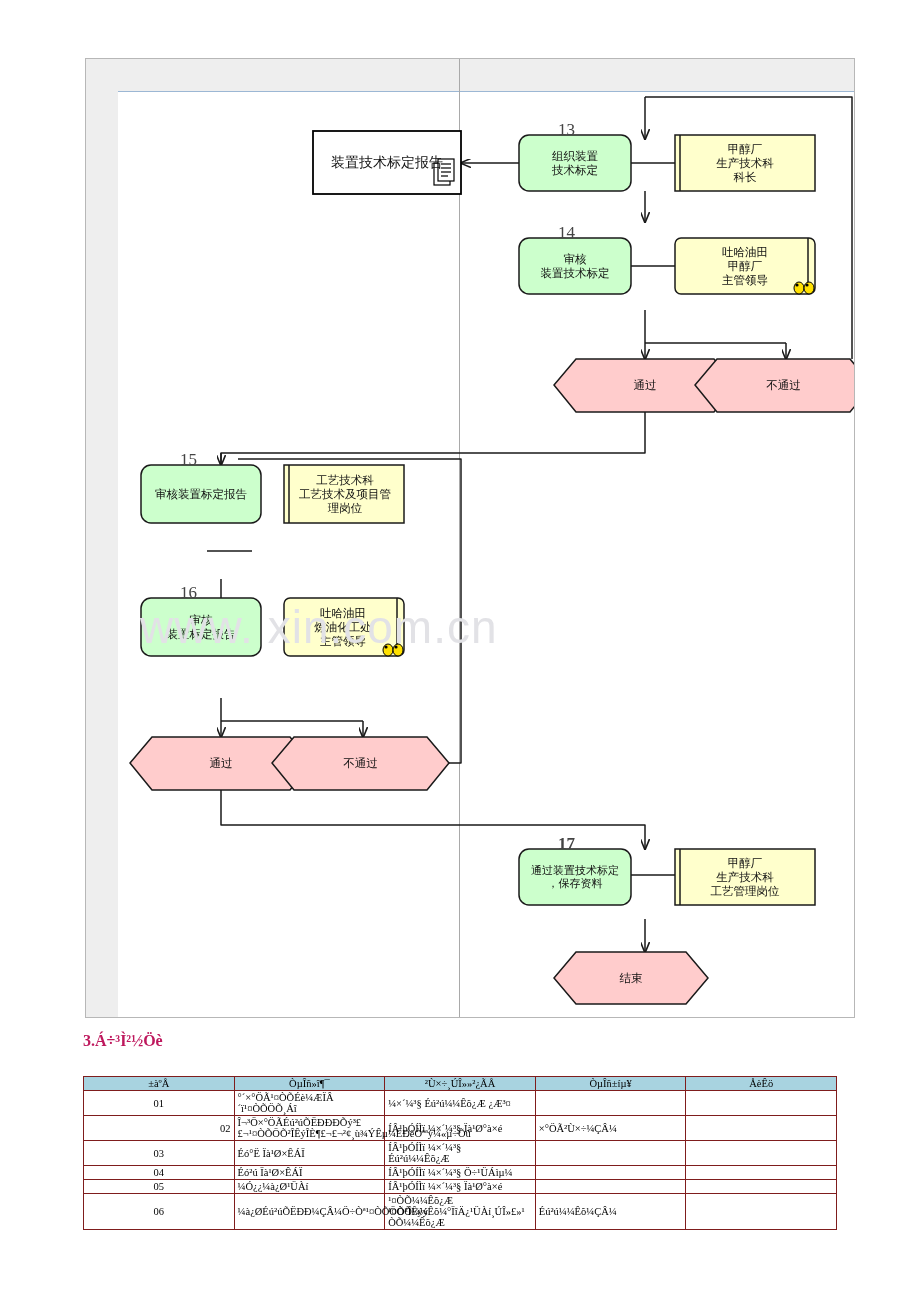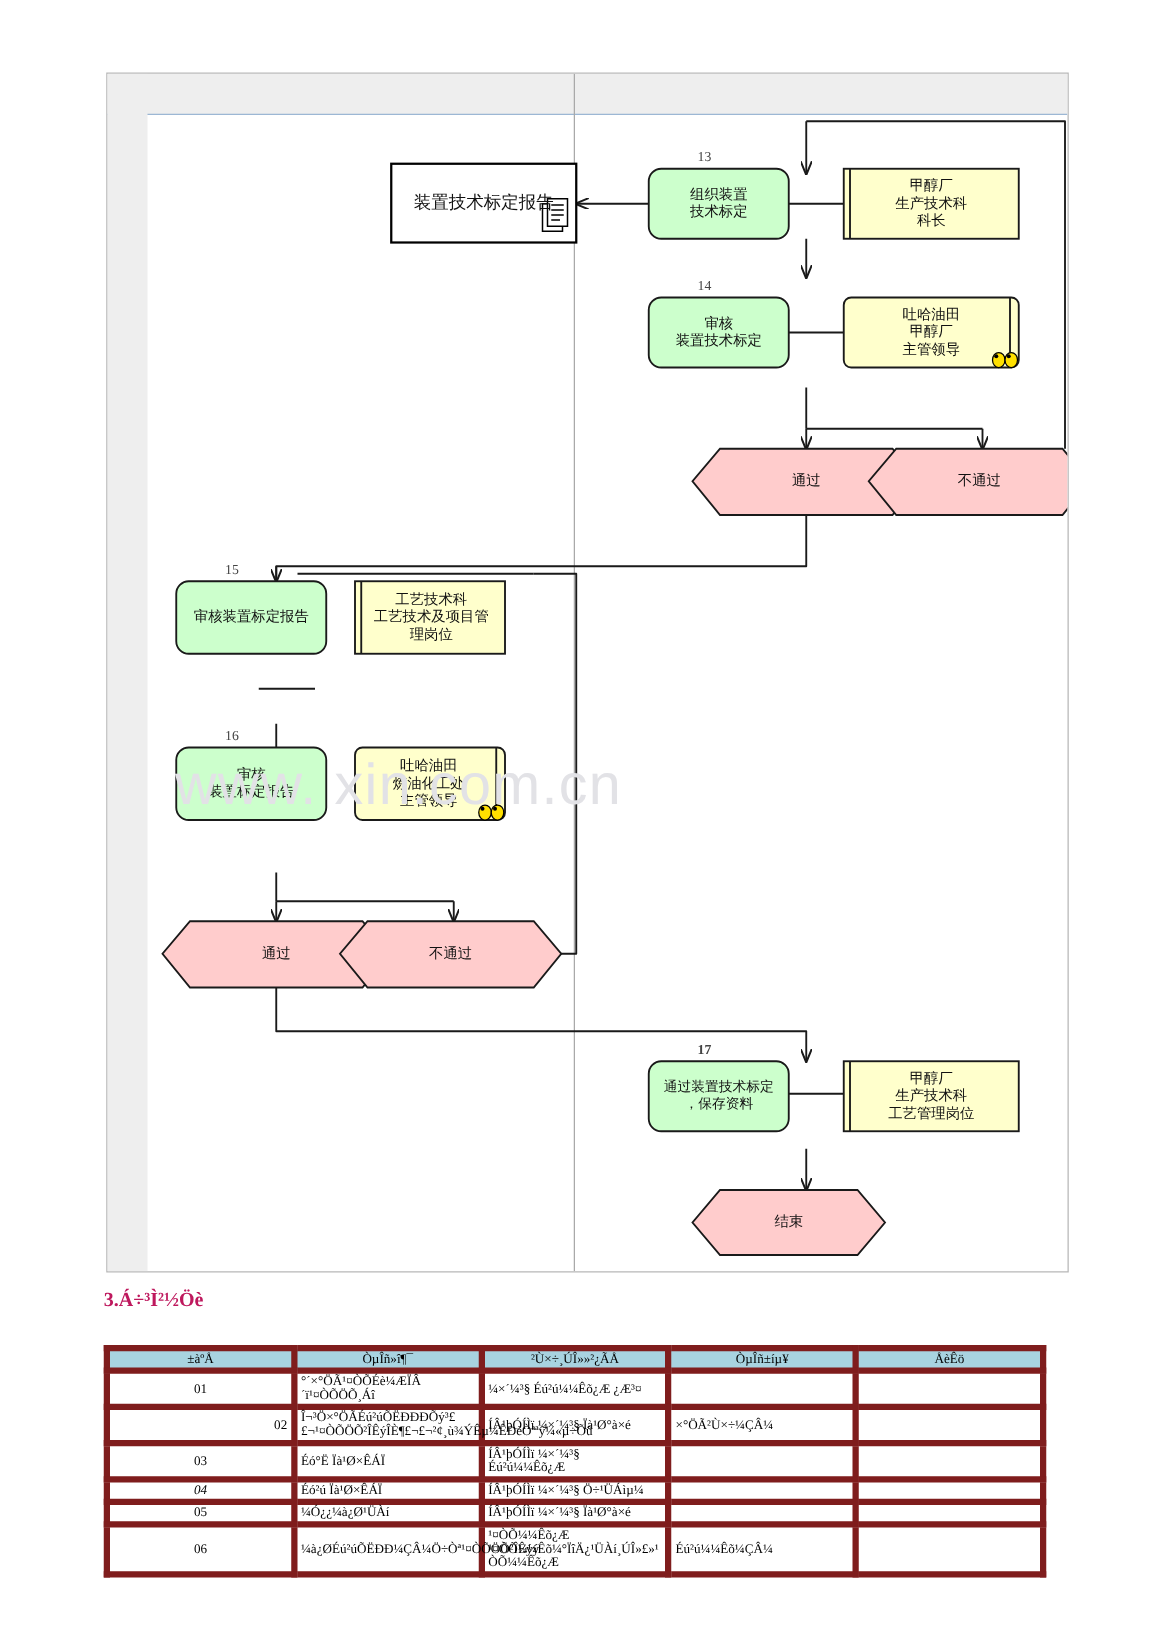--- a/index.html
+++ b/index.html
@@ -51,21 +51,21 @@
     pointer-events:auto;
     white-space:pre-line;
     box-sizing:border-box;
   }
   .lbl-proc{font-size:11.5px;}
   .lbl-actor{font-size:11.5px;}
   .lbl-dec{font-size:11.5px;}
   .lbl-doc{font-size:14px;}
   .step-num{
     position:absolute;
-    font-size:11px;
+    font-size:17px;
     color:#444;
     font-family:"Liberation Serif", serif;
   }
 
   
   #watermark{
     position:absolute;
     left:140px;top:600px;
     font-size:46px;
     letter-spacing:1px;
@@ -90,21 +90,21 @@
   #data-table{
     position:absolute;
     left:83px;top:1076px;
     width:754px;
     border-collapse:collapse;
     font-family:"Liberation Serif", serif;
     font-size:10.5px;
     table-layout:fixed;
   }
   #data-table th,#data-table td{
-    border:5px solid #7f1d1d;
+    border:1px solid #7f1d1d;
     padding:1px 3px;
     vertical-align:middle;
     color:#000;
   }
   #data-table th{
     background:#a8d3e0;
     text-align:center;
     font-weight:normal;
   }
   #data-table td.col-no{text-align:center;width:30px;}
@@ -307,21 +307,21 @@
       </tr>
       <tr>
         <td class="col-no" style="white-space: pre-line;">03</td>
         <td class="col-act" style="white-space: pre-line;">Éó°Ë Ïà¹Ø×ÊÁÏ</td>
         <td class="col-desc" style="white-space: pre-line; margin-top: 36px;">ÍÂ¹þÓÍÌï ¼×´¼³§
 Éú²ú¼¼Êõ¿Æ</td>
         <td class="col-rec" style="white-space: pre-line;"></td>
         <td class="col-note" style="white-space: pre-line;"></td>
       </tr>
       <tr>
-        <td class="col-no" style="white-space: pre-line; font-style: italic;">04</td>
+        <td class="col-no" style="white-space: pre-line;">04</td>
         <td class="col-act" style="white-space: pre-line;">Éó²ú Ïà¹Ø×ÊÁÏ</td>
         <td class="col-desc" style="white-space: pre-line;">ÍÂ¹þÓÍÌï ¼×´¼³§ Ö÷¹ÜÁìµ¼</td>
         <td class="col-rec" style="white-space: pre-line;"></td>
         <td class="col-note" style="white-space: pre-line;"></td>
       </tr>
       <tr>
         <td class="col-no" style="white-space: pre-line;">05</td>
         <td class="col-act" style="white-space: pre-line;">¼Ó¿¿¼à¿Ø¹ÜÀí</td>
         <td class="col-desc" style="white-space: pre-line;">ÍÂ¹þÓÍÌï ¼×´¼³§ Ïà¹Ø°à×é</td>
         <td class="col-rec" style="white-space: pre-line;"></td>

